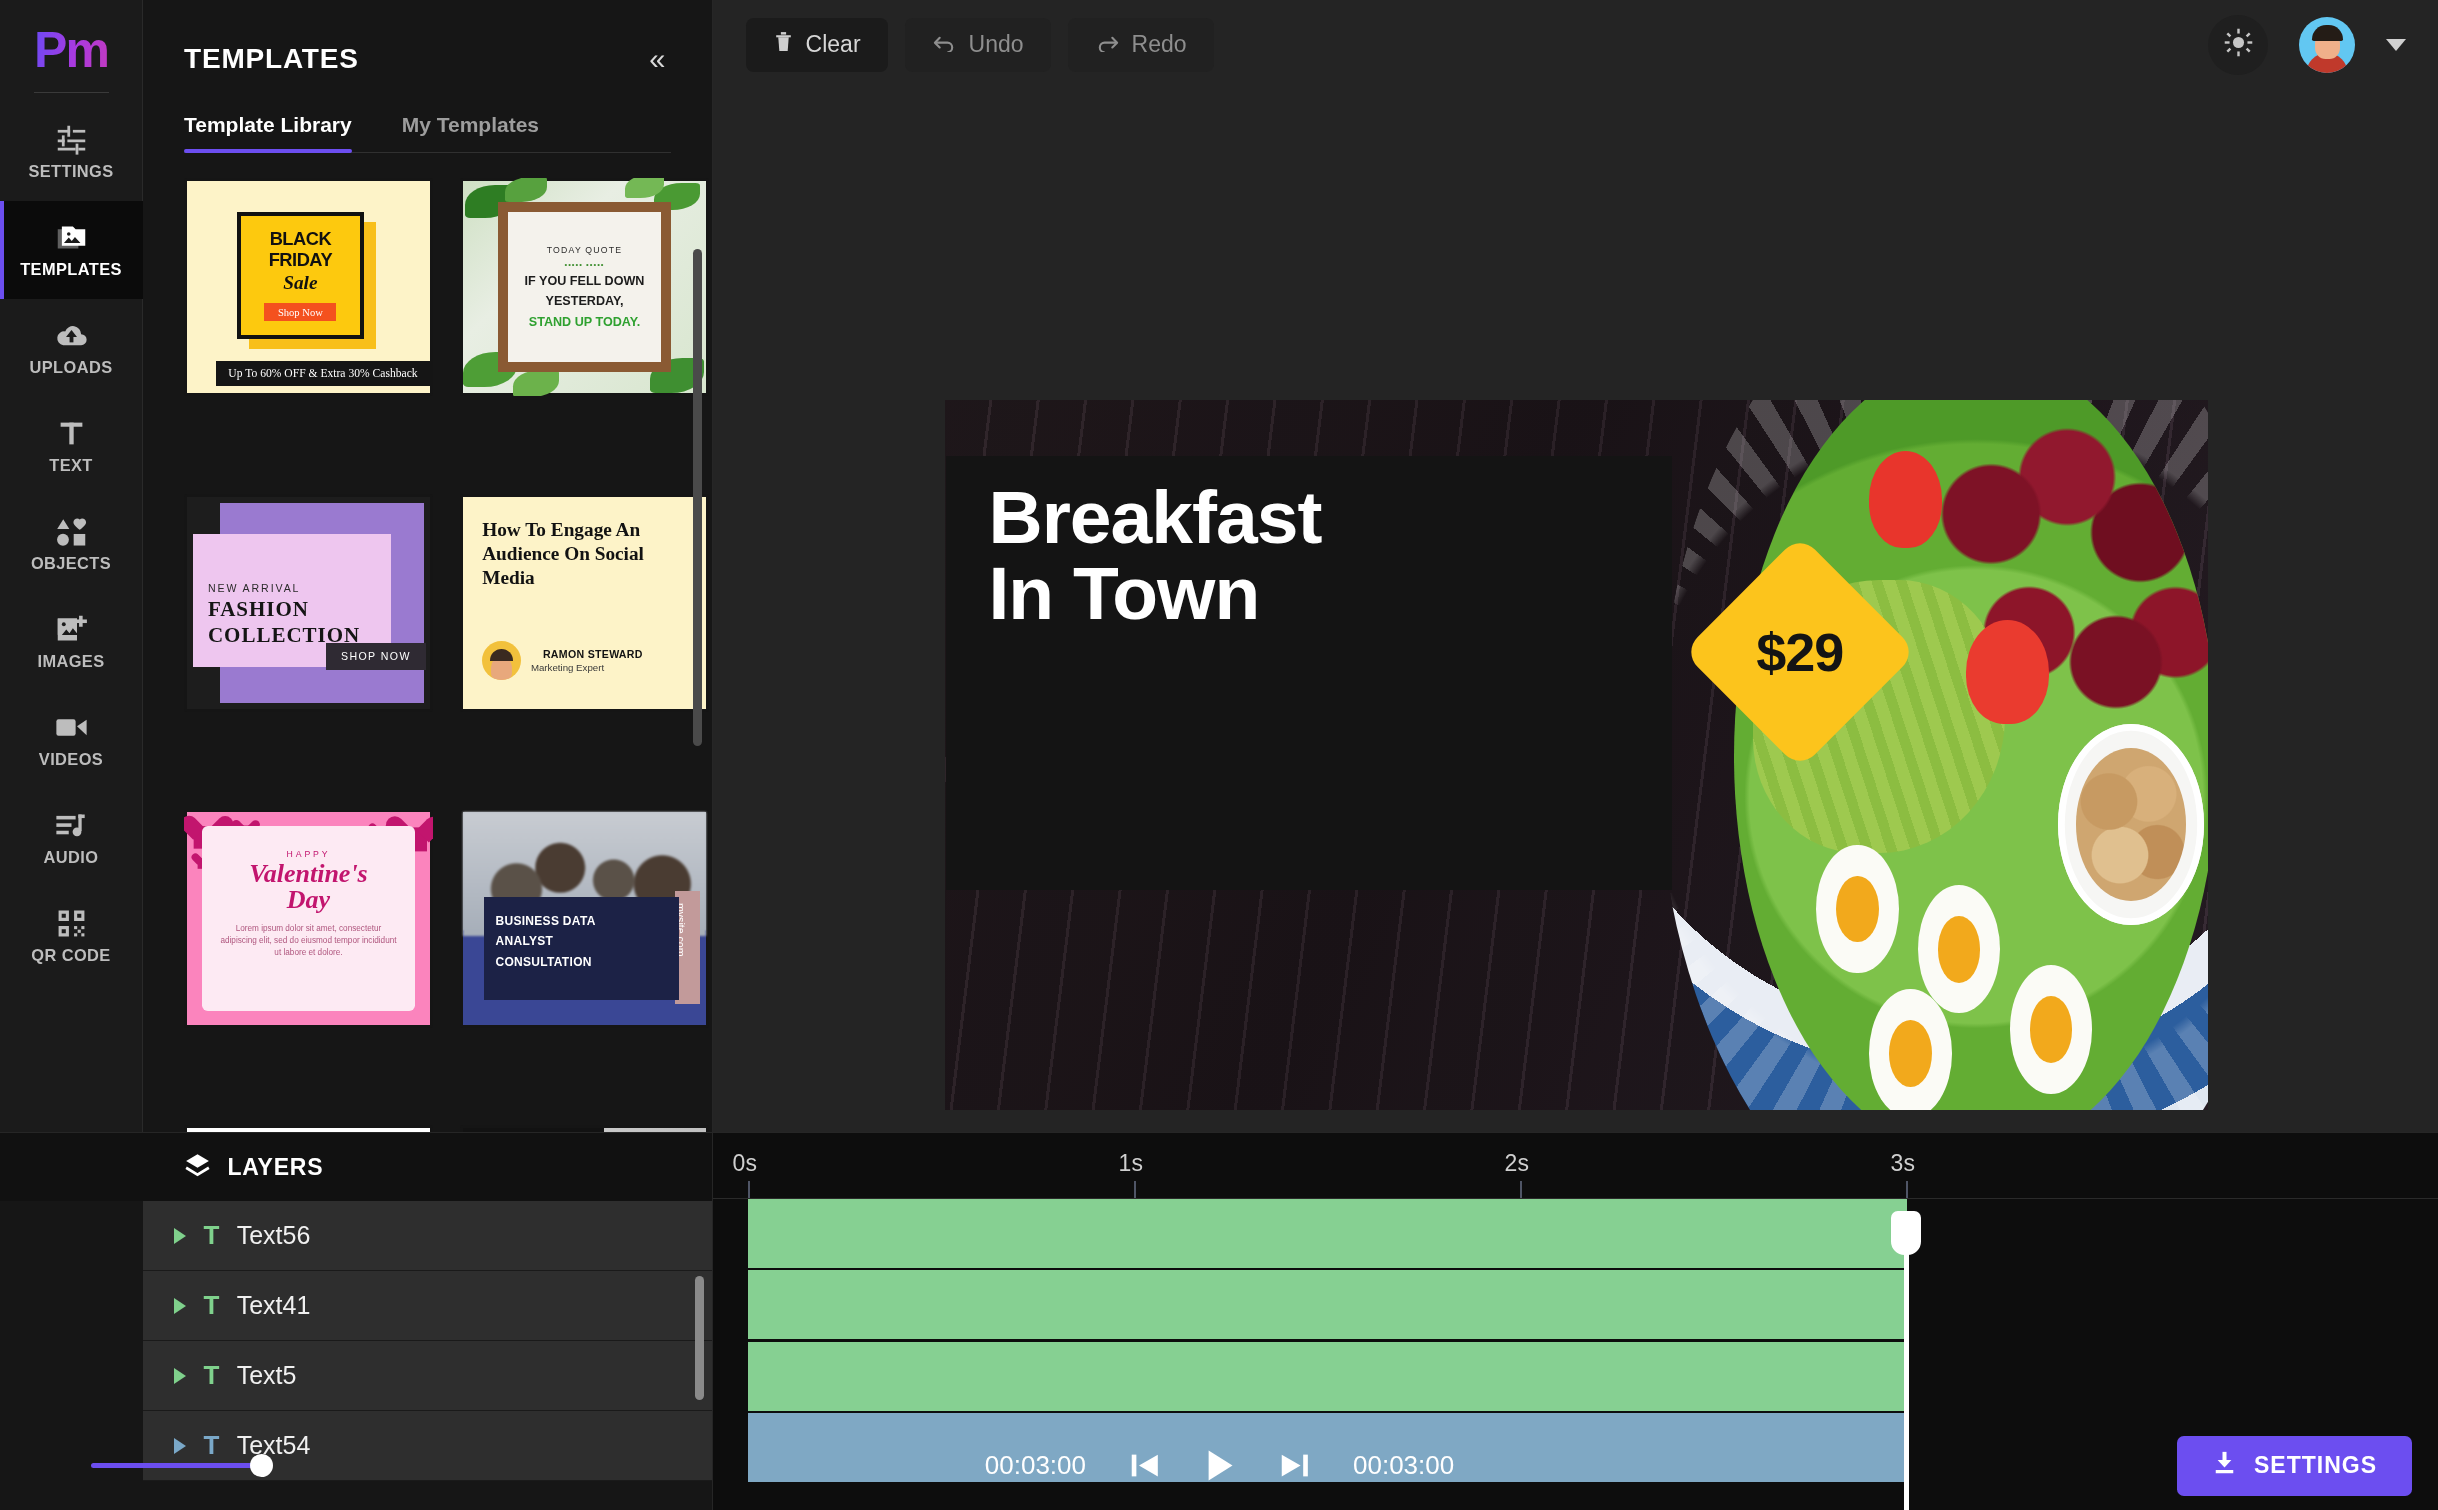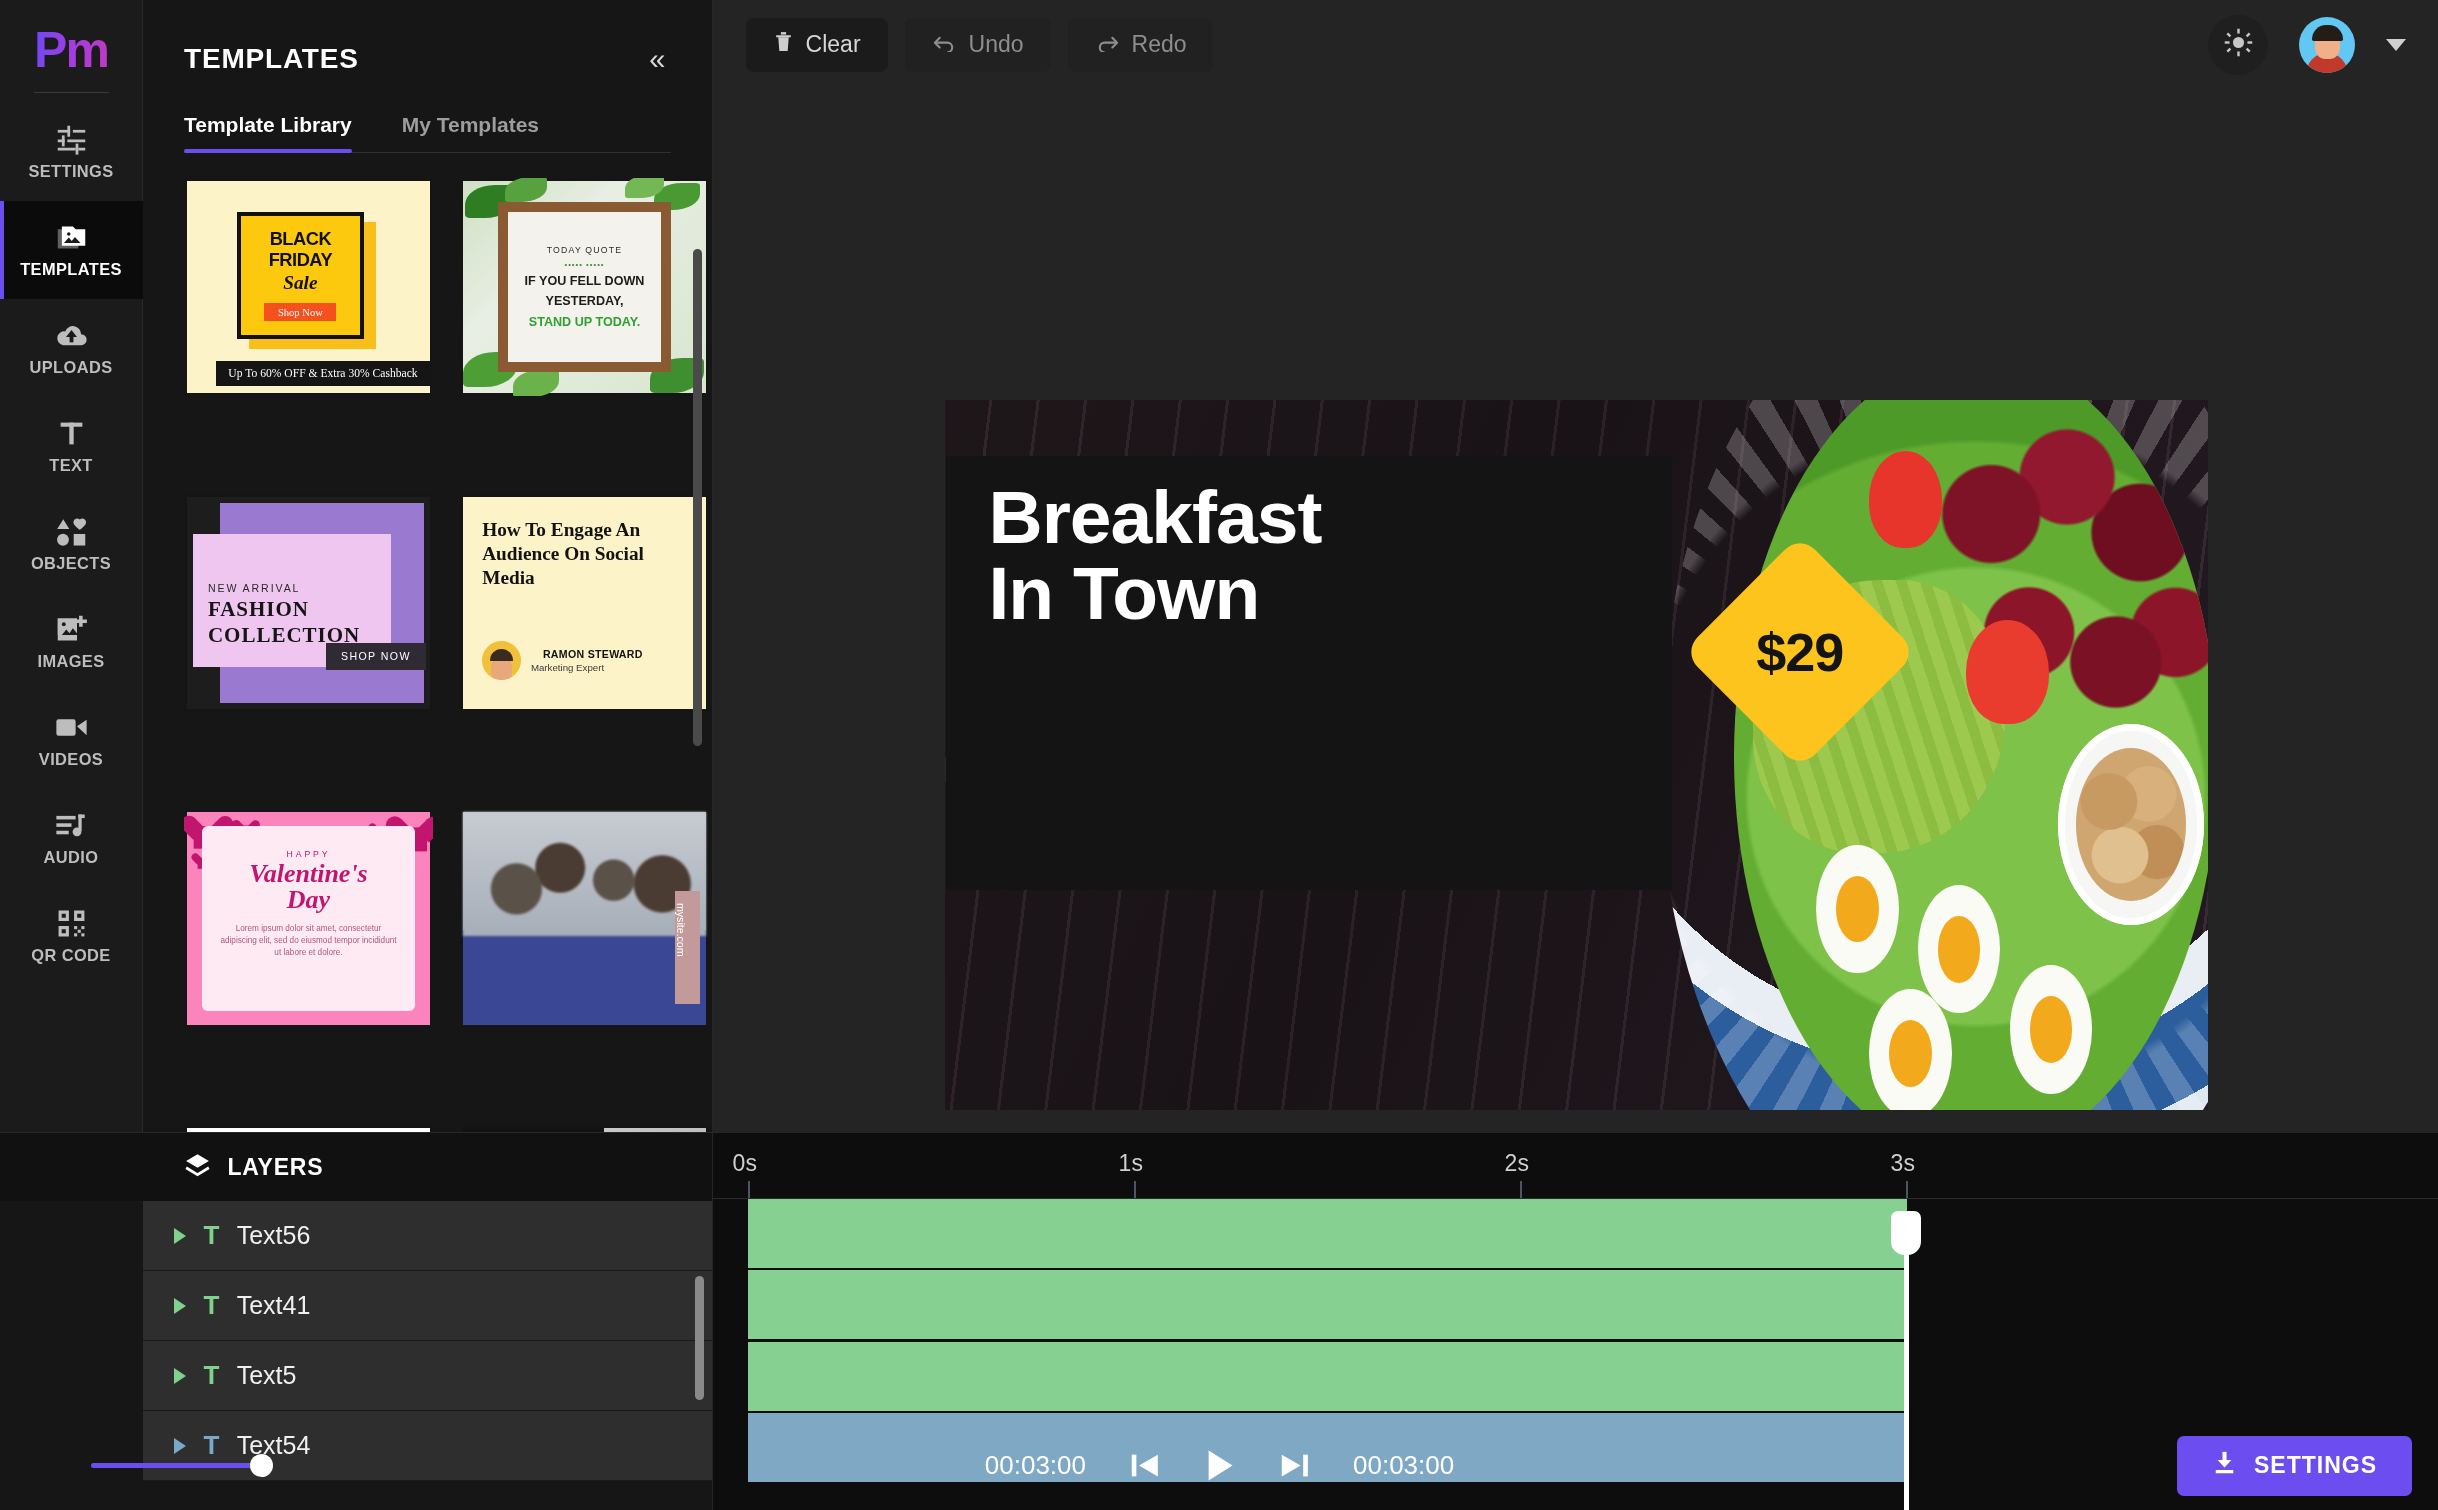--- a/index.html
+++ b/index.html
@@ -462,20 +462,25 @@
             </div>
           </div>
         </div>
 
         <div class="tpl-card">
           <div class="tpl-inner bu">
             <div class="bu-people"></div>
             <div class="bu-side">
               <span>mysite.com</span>
             </div>
+            <div class="bu-box">
+              <div class="bu-t">BUSINESS DATA</div>
+              <div class="bu-t">ANALYST</div>
+              <div class="bu-t">CONSULTATION</div>
+            </div>
           </div>
         </div>
 
         <div class="tpl-card">
           <div class="tpl-inner pw">
             <div class="pw-dot"></div>
           </div>
         </div>
 
         <div class="tpl-card">

